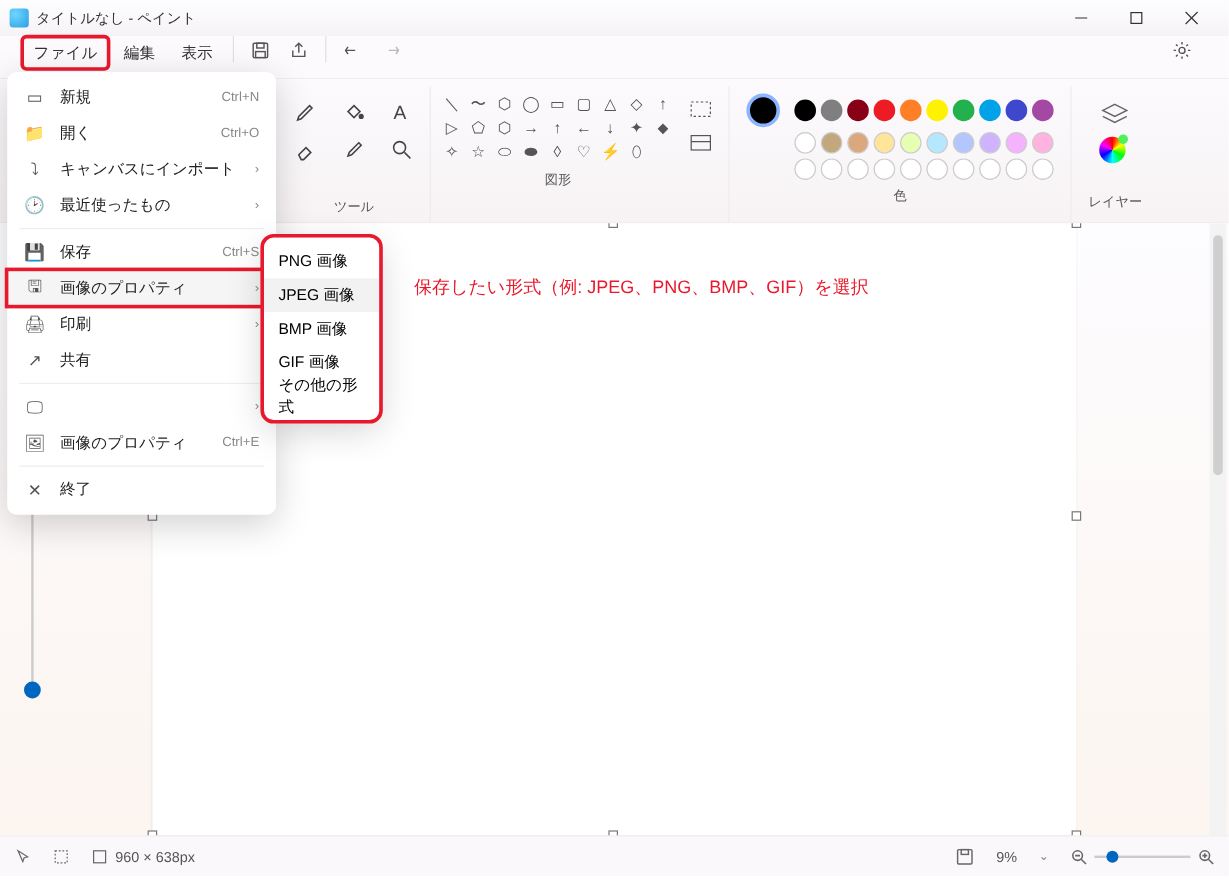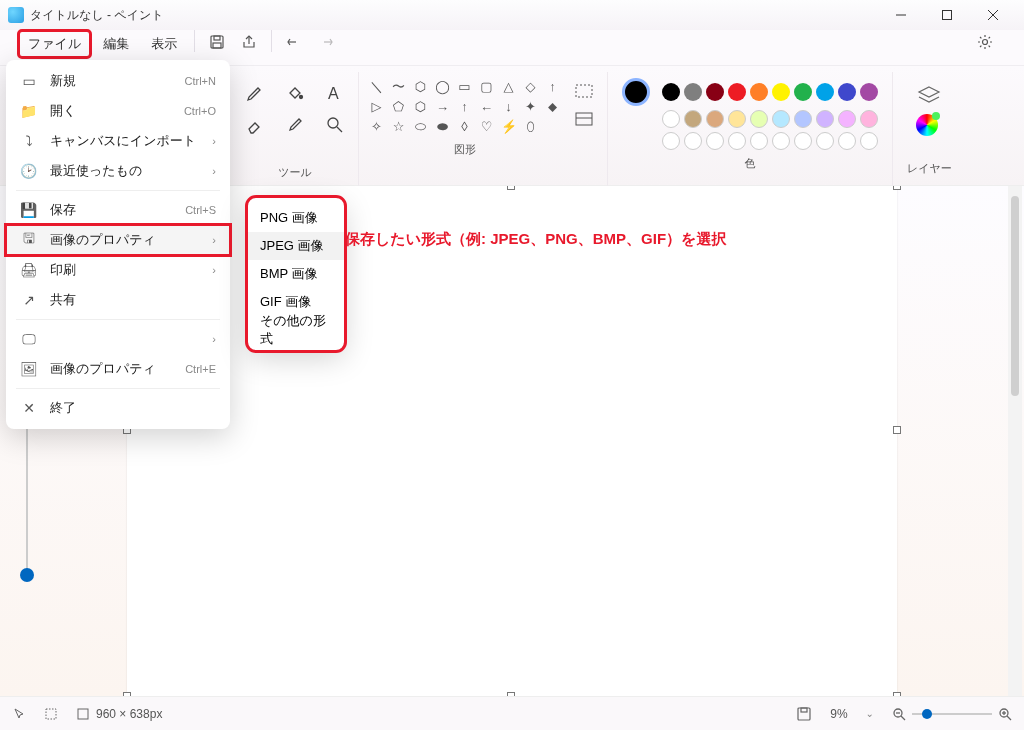--- a/index.html
+++ b/index.html
@@ -48,24 +48,24 @@
 .zoom-slider{position:relative;width:80px;height:14px}
 .zoom-slider .tr{position:absolute;left:0;top:6px;width:100%;height:2px;background:#ccc}
 .zoom-slider .th{position:absolute;left:10px;top:2px;width:10px;height:10px;background:#0067c0;border-radius:50%}
 .file-menu{position:absolute;left:6px;top:60px;width:224px;background:#fff;border-radius:8px;box-shadow:0 8px 30px rgba(0,0,0,.18);padding:6px 0;z-index:100;font-size:13px}
 .fm-item{display:flex;align-items:center;height:30px;padding:0 14px;color:#222;gap:12px}
 .fm-item .ico{width:18px;text-align:center;color:#555;font-size:14px}
 .fm-item .sc{margin-left:auto;color:#888;font-size:11px}
 .fm-item .chev{margin-left:auto;color:#888;font-size:11px}
 .fm-item.hi{background:#f5f5f5;outline:3px solid #e8192c;outline-offset:-1px}
 .fm-sep{height:1px;background:#eee;margin:4px 10px}
-.sub-menu{position:absolute;left:248px;top:198px;width:96px;background:#fff;border-radius:8px;box-shadow:0 8px 30px rgba(0,0,0,.18);padding:6px 0;z-index:101;font-size:13px;outline:3px solid #e8192c}
+.sub-menu{position:absolute;left:220px;top:198px;width:96px;background:#fff;border-radius:8px;box-shadow:0 8px 30px rgba(0,0,0,.18);padding:6px 0;z-index:101;font-size:13px;outline:3px solid #e8192c}
 .sm-item{height:28px;display:flex;align-items:center;padding:0 12px}
 .sm-item.hl{background:#f2f2f2}
-.annotation{position:absolute;left:345px;top:230px;color:#e8192c;font-size:15px;font-weight:700;z-index:102}
+.annotation{position:absolute;left:345px;top:230px;color:#e8192c;font-size:15px;font-weight:400;z-index:102}
 svg{display:block}
 </style>
 </head>
 <body>
 
 <div class="titlebar">
   <span class="appicon"></span>
   <span>タイトルなし - ペイント</span>
   <div class="win-controls">
     <div class="win-btn">

